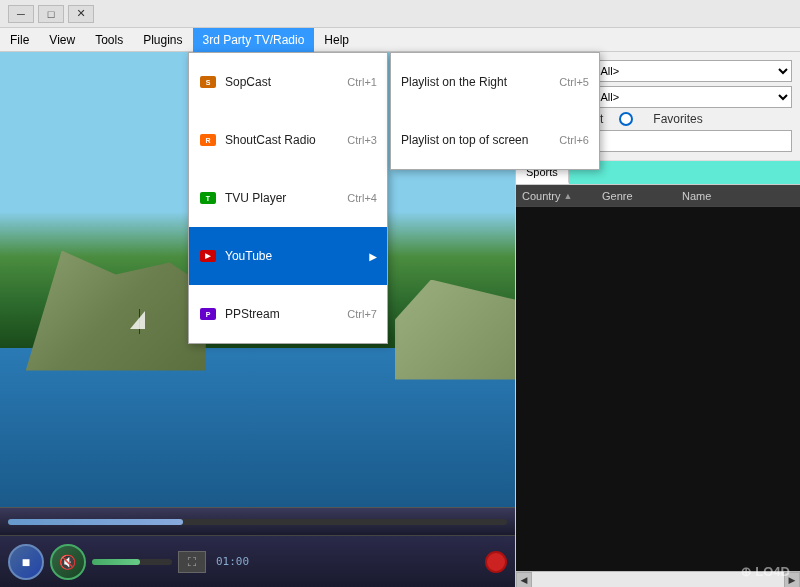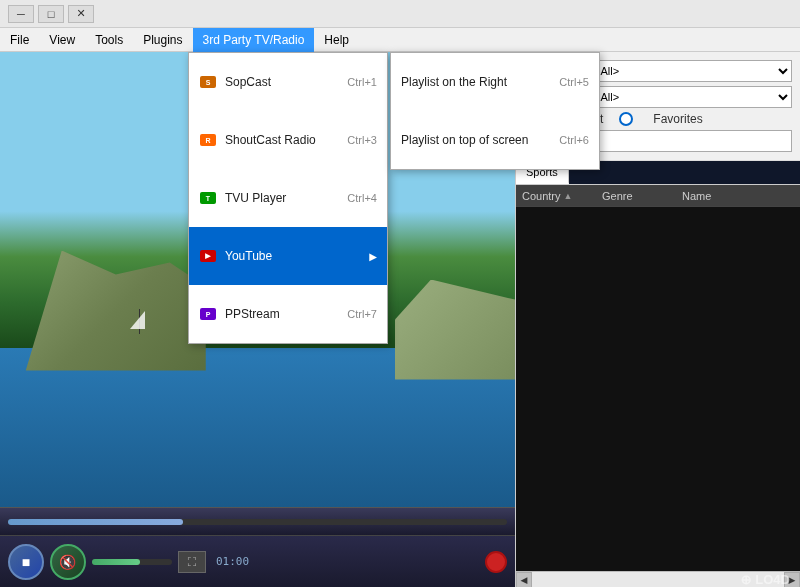--- a/index.html
+++ b/index.html
@@ -343,21 +343,21 @@
       flex: 1;
       height: 22px;
       border: 1px solid #aaa;
       padding: 0 4px;
       font-size: 11px;
     }
 
     
     #tabs-bar {
       display: flex;
-      background: #0f172a;
+      background: #5eead4;
       border-bottom: 1px solid #ccc;
       height: 24px;
       overflow: hidden;
     }
     .tab {
       padding: 4px 10px;
       font-size: 11px;
       cursor: pointer;
       border-right: 1px solid #ccc;
       color: #555;
@@ -493,21 +493,21 @@
       color: white;
       display: flex;
       align-items: center;
       justify-content: center;
       font-weight: bold;
     }
 
     
     #watermark {
       position: absolute;
-      bottom: 0;
+      bottom: 8px;
       right: 10px;
       color: rgba(255,255,255,0.5);
       font-size: 13px;
       font-weight: bold;
       z-index: 50;
       pointer-events: none;
     }
   </style>
 </head>
 <body>

